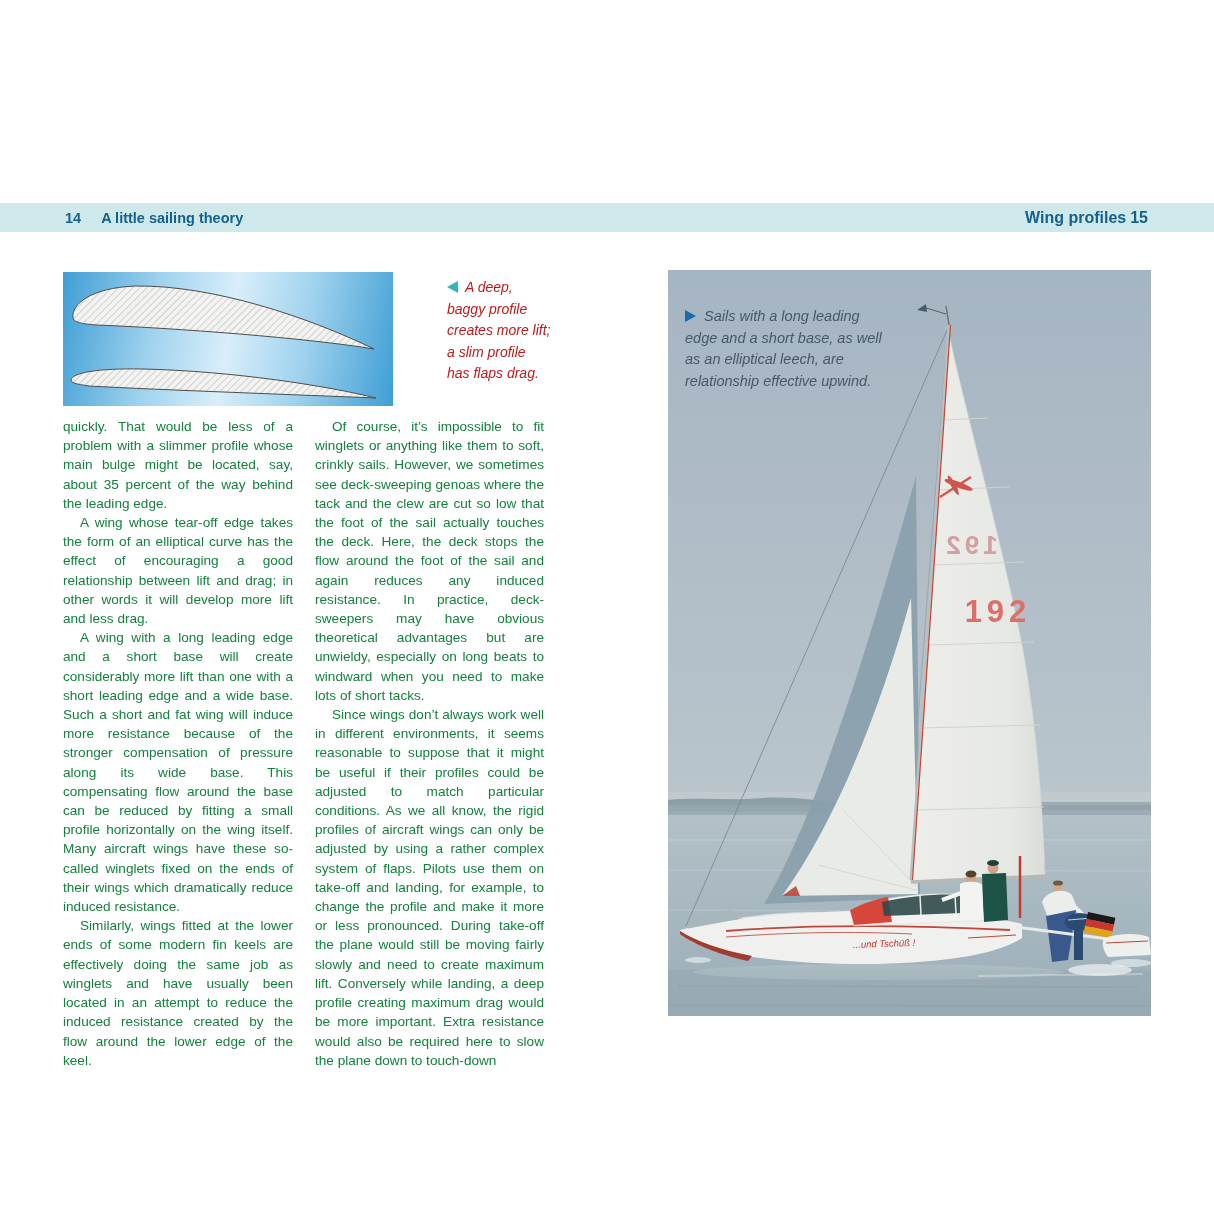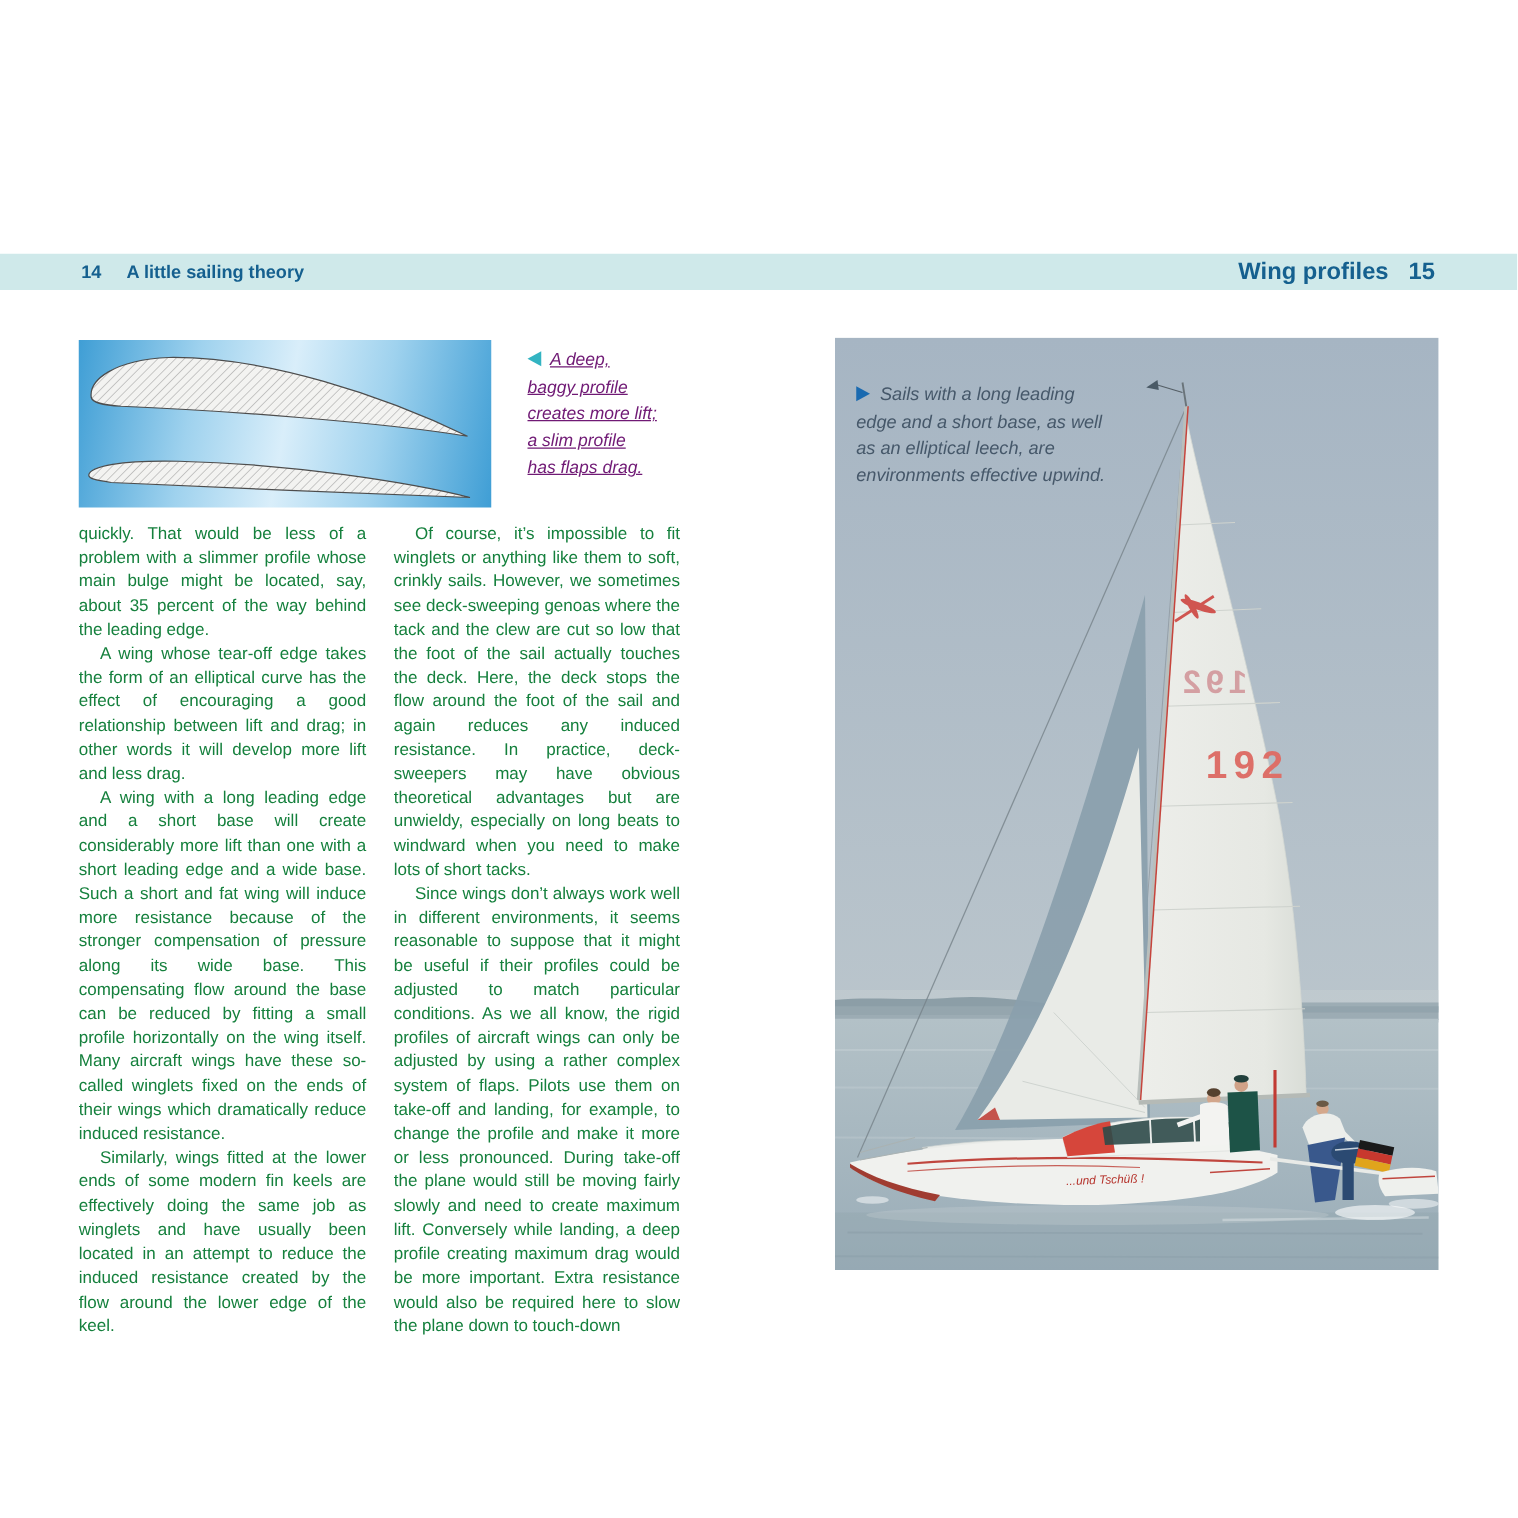--- a/index.html
+++ b/index.html
@@ -4,28 +4,28 @@
 <style>
   html,body{margin:0;padding:0;background:#ffffff;}
   .canvas{position:relative;width:1214px;height:1214px;background:#ffffff;overflow:hidden;
           font-family:"Liberation Sans", sans-serif;}
 
   
   .header-bar{position:absolute;left:0;top:203px;width:1214px;height:29px;background:#cfe9ea;
               display:flex;align-items:center;justify-content:space-between;}
   .header-left{display:flex;align-items:flex-start;gap:20px;padding-left:65px;
                color:#15608f;font-weight:bold;font-size:14.5px;}
-  .header-right{display:flex;align-items:center;gap:16px;padding-right:66px;
-                color:#15608f;font-weight:bold;font-size:19px;}
+  .header-right{display:flex;align-items:center;gap:4px;padding-right:66px;
+                color:#15608f;font-weight:bold;font-size:16px;}
 
   
   .figure-box{position:absolute;left:63px;top:272px;width:330px;height:134px;
               background:linear-gradient(100deg,#3f9ed5 0%,#9fd2ee 28%,#d9eefa 50%,#9fd2ee 72%,#3f9ed5 100%);}
-  .figure-caption{position:absolute;left:422px;top:277px;width:120px;
-                  font-style:italic;font-size:14px;line-height:21.5px;color:#701a75;text-decoration:underline;}
+  .figure-caption{position:absolute;left:447px;top:277px;width:120px;
+                  font-style:italic;font-size:14px;line-height:21.5px;color:#b91c1c;}
   .figure-caption .cap-line{white-space:nowrap;}
   .tri-left{display:inline-block;width:0;height:0;border-top:6px solid transparent;
             border-bottom:6px solid transparent;border-right:11px solid #33b4c2;
             margin-right:7px;vertical-align:-1px;}
 
   
   .col{position:absolute;top:417px;color:#15803d;font-size:13.6px;line-height:19.2px;
        text-align:justify;}
   .col1{left:63px;width:230px;}
   .col2{left:315px;width:229px;}
@@ -217,17 +217,17 @@
       <ellipse cx="463" cy="693" rx="20" ry="4" fill="#ffffff" opacity="0.5"></ellipse>
       <ellipse cx="30" cy="690" rx="13" ry="3" fill="#ffffff" opacity="0.5"></ellipse>
       <line x1="310" y1="706" x2="475" y2="704" stroke="#ffffff" stroke-width="2" opacity="0.3"></line>
     </svg>
 
     
     <div class="photo-caption">
       <div class="cap-line"><span class="tri-right"></span><span>Sails with a long leading</span></div>
       <div class="cap-line">edge and a short base, as well</div>
       <div class="cap-line">as an elliptical leech, are</div>
-      <div class="cap-line">environments effective upwind.</div>
+      <div class="cap-line">relationship effective upwind.</div>
     </div>
   </div>
 
 </div>
 
 </body></html>

